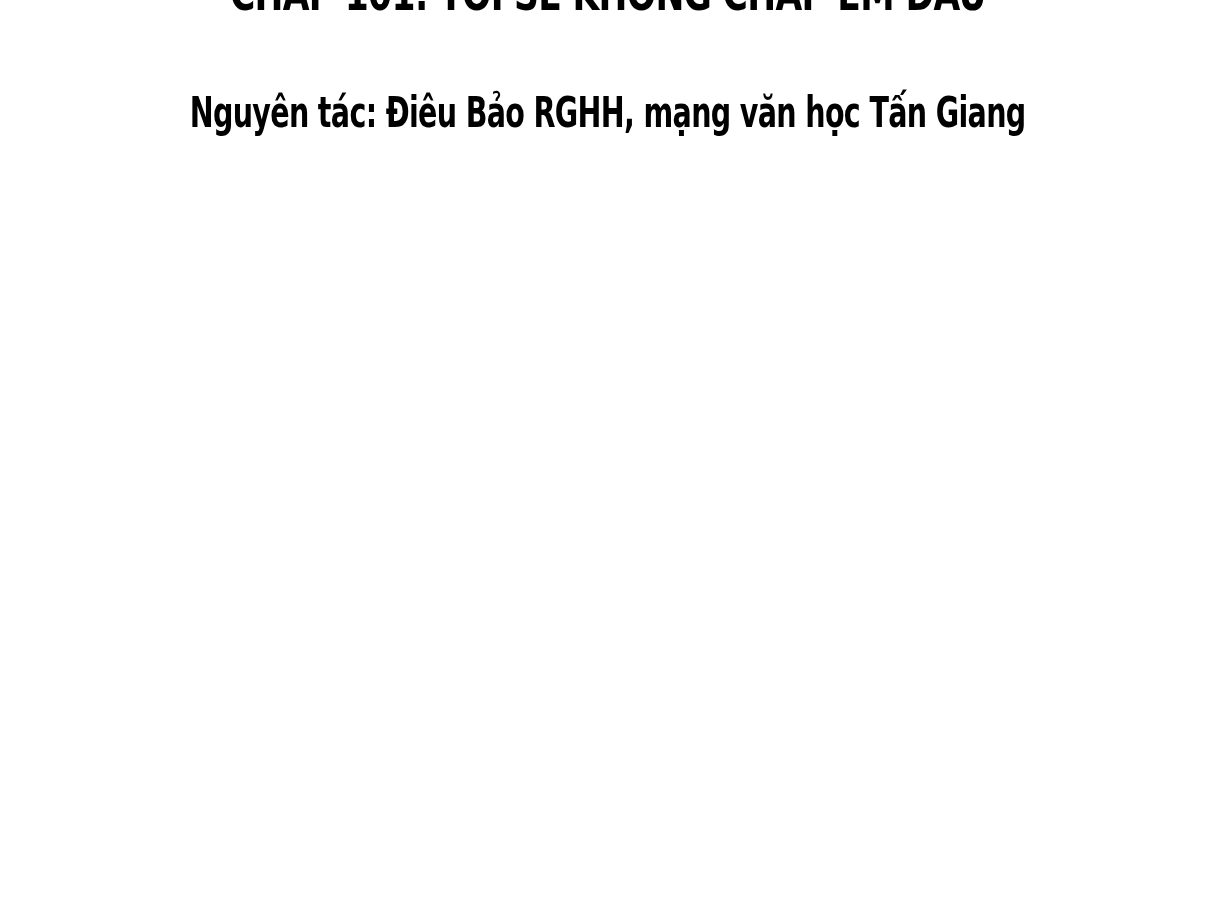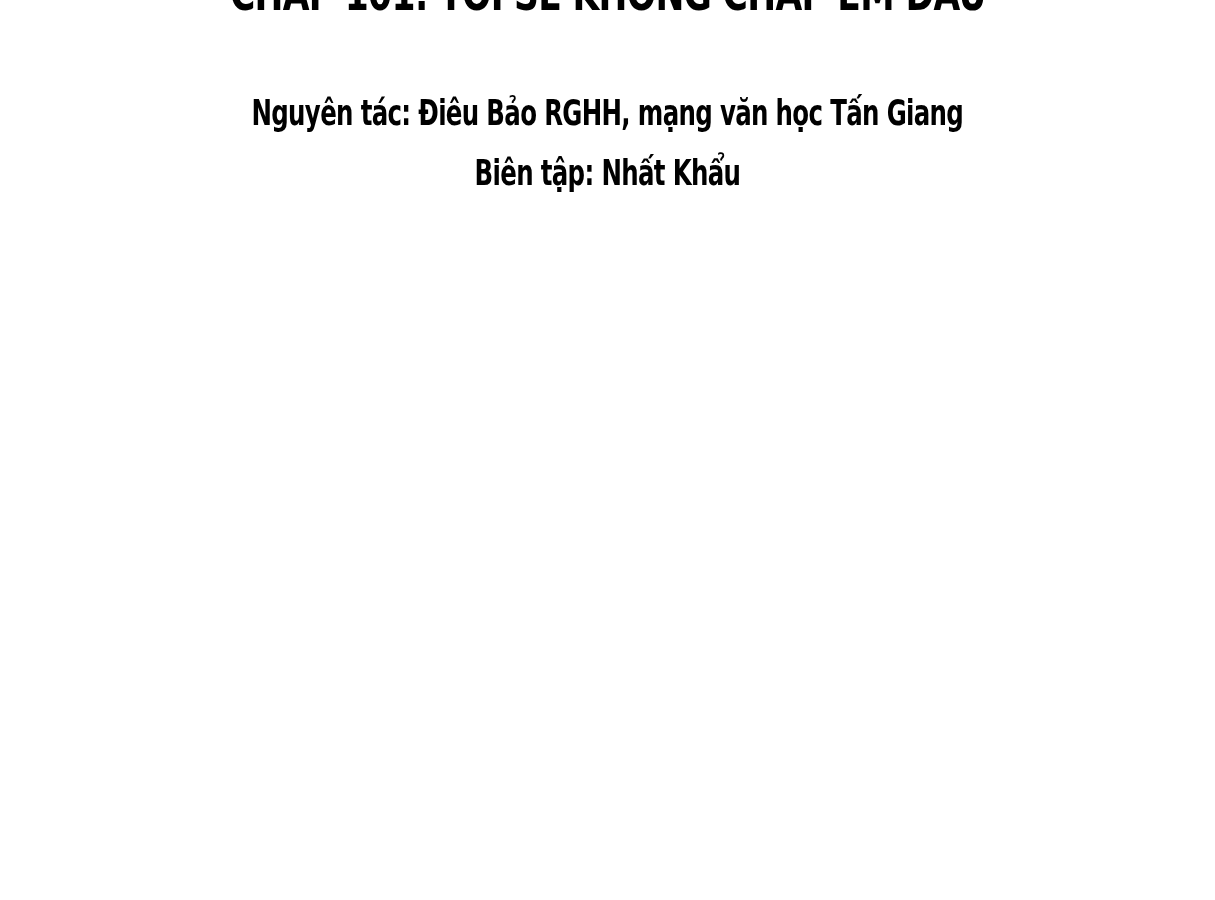--- a/index.html
+++ b/index.html
@@ -43,21 +43,21 @@
     position: absolute;
     top: 82px;
     left: 0;
     right: 0;
   }
   .credit-line {
     height: 60px;
     display: flex;
     align-items: center;
     justify-content: center;
-    font-size: 36px;
+    font-size: 42px;
     font-weight: bold;
     white-space: nowrap;
   }
   .credit-line .squeeze {
     display: inline-block;
     transform: scaleX(0.68);
     transform-origin: center;
     letter-spacing: -1px;
   }
 </style>
@@ -67,18 +67,15 @@
 <div class="page">
 
   <div class="chapter-title">
     <span class="squeeze">CHAP 101: TÔI SẼ KHÔNG CHẤP EM ĐÂU</span>
   </div>
 
   <div class="credits">
     <div class="credit-line">
       <span class="squeeze">Nguyên tác: Điêu Bảo RGHH, mạng văn học Tấn Giang</span>
     </div>
-    <div class="credit-line">
-      <span class="squeeze">Biên tập: Nhất Khẩu</span>
-    </div>
   </div>
 
 </div>
 
 </body></html>

